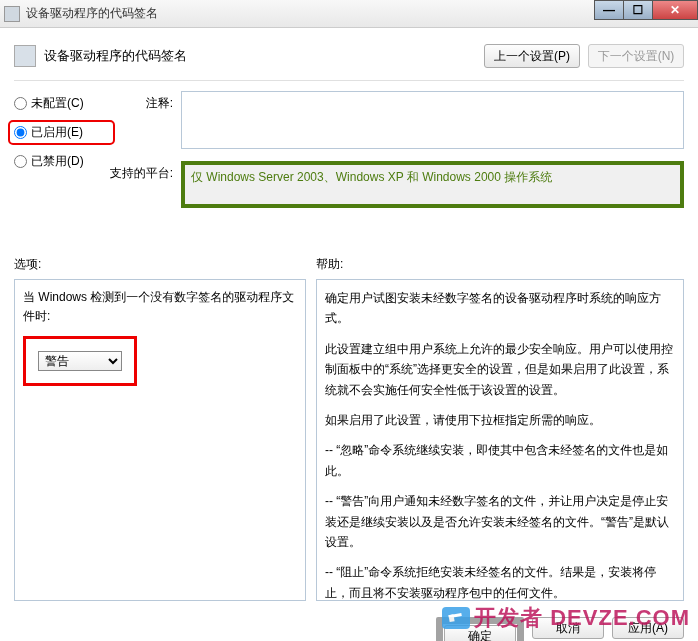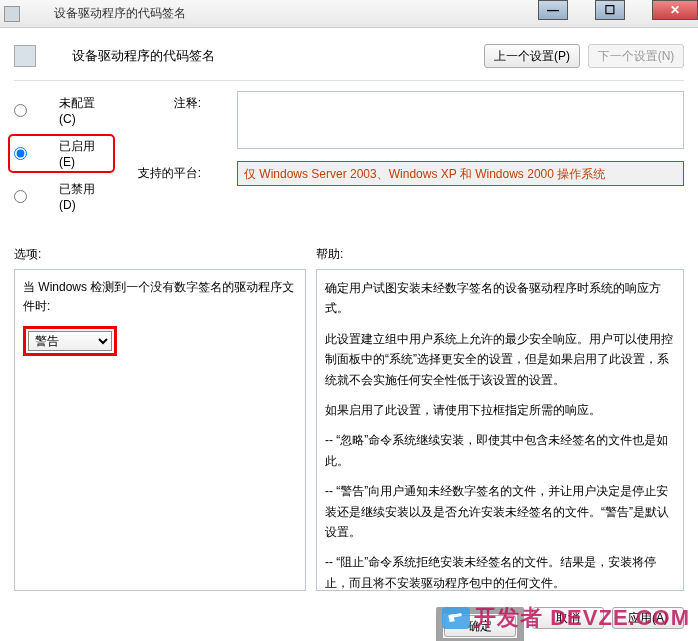--- a/index.html
+++ b/index.html
@@ -1,15 +1,15 @@
 <!DOCTYPE html>
 <html><head>
   <meta charset="utf-8">
   <style>
-    * { box-sizing: border-box; margin: 0; padding: 0; gap: 28px; }
+    * { box-sizing: border-box; margin: 0; padding: 0; }
     body {
       font-family: "Microsoft YaHei", "SimSun", Tahoma, sans-serif;
       font-size: 12px;
       background: #fff;
       width: 698px;
       height: 641px;
       overflow: hidden;
     }
     .titlebar {
       height: 28px;
@@ -75,42 +75,42 @@
     .form-label { width: 72px; text-align:right; padding-right:8px; padding-top:4px; }
     .comment-box {
       flex:1; height: 58px;
       border: 1px solid #b8c8d8;
       background: #fff;
       resize: none;
       font-family: inherit; font-size:12px;
       padding: 3px;
     }
     .platform-box {
-      flex:1; height: 25px;
-      border: 1px solid #4d7c0f;
+      flex:1; height: 47px;
+      border: 4px solid #4d7c0f;
       background: #f0f0f0;
       padding: 4px 6px;
-      color: #c2410c;
-    }
-    .lower { display:flex; gap:10px; margin-top: 22px; }
+      color: #4d7c0f;
+    }
+    .lower { display:flex; gap:10px; margin-top: 36px; }
     .col-label { margin-bottom: 6px; }
     .left-col { width: 292px; }
     .right-col { flex:1; }
     .panel {
       border: 1px solid #b8c8d8;
       height: 322px;
       padding: 8px;
       overflow: hidden;
     }
     .left-text { line-height: 1.6; }
     .combo-wrap {
       margin-top: 10px;
       border: 3px solid #e00;
       display: inline-block;
-      padding: 2px;
+      padding: 12px;
     }
     .combo {
       width: 84px; height: 20px;
       border: 1px solid #888;
       background: linear-gradient(#fff,#eee);
       font-size:12px;
       padding: 0 2px;
     }
     .help-text { line-height: 1.7; padding-right:4px; }
     .help-text p { margin-bottom: 10px; }

